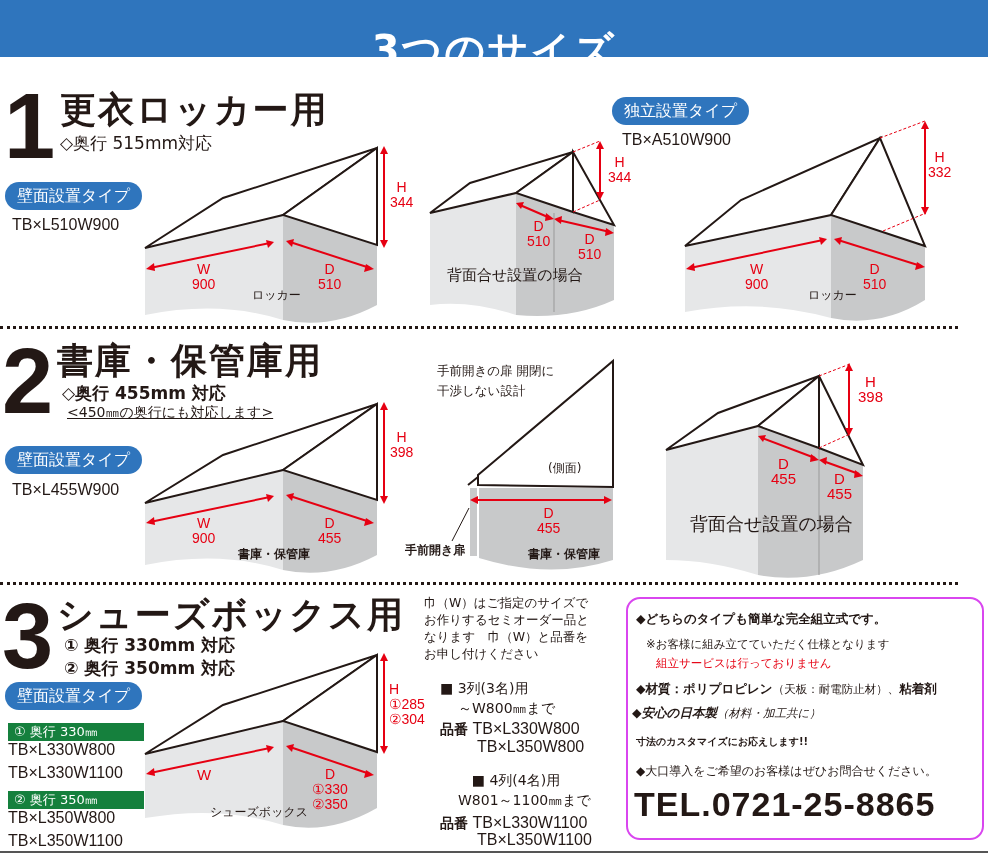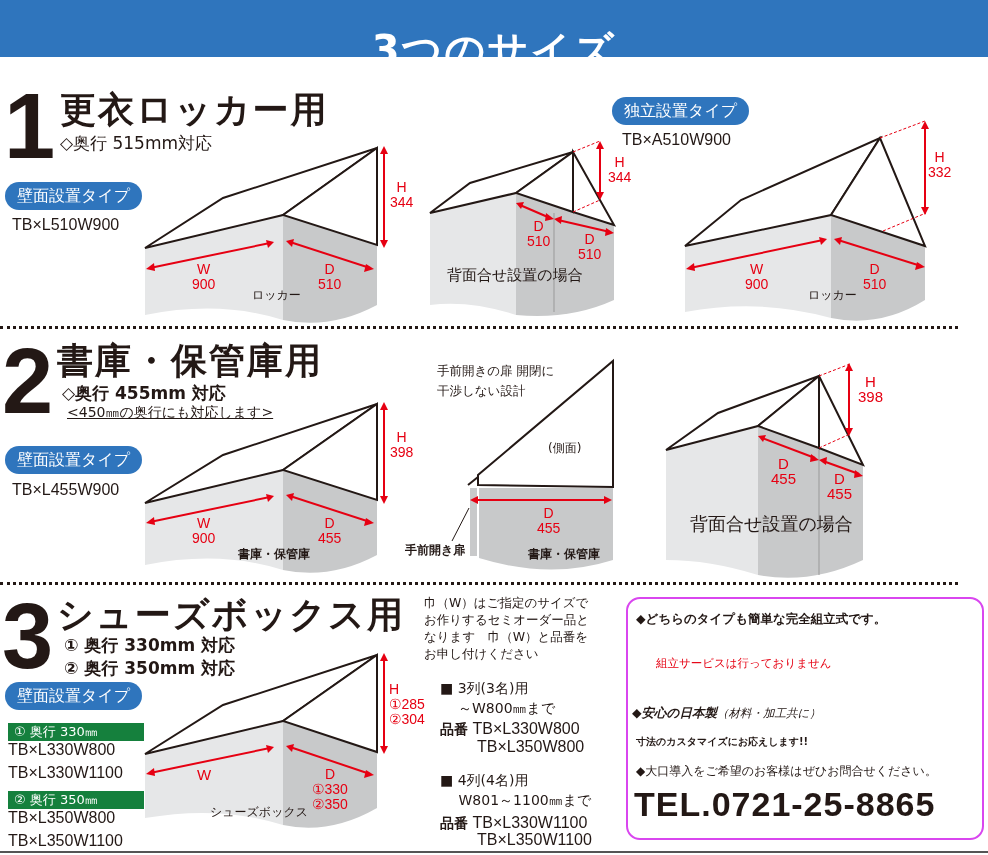--- a/index.html
+++ b/index.html
@@ -177,21 +177,21 @@
 <svg style="left:0;top:0;" width="988" height="855">
   <path d="M470,488 L477,488 L477,556 L470,556 Z" fill="#c8c9ca"></path>
   <path d="M479,488 L613,488 L613,560 Q550,580 479,558 Z" fill="#c8c9ca"></path>
   <path d="M478,485 L478,475 L613,361 L613,487 Z" fill="#fff" stroke="#231815" stroke-width="2"></path>
   <line x1="468" y1="485" x2="478" y2="477" stroke="#231815" stroke-width="2"></line>
   <line x1="474" y1="500" x2="608" y2="500" stroke="#e60012" stroke-width="2"></line>
   <polygon points="470,500 478,496 478,504" fill="#e60012"></polygon>
     <polygon points="612,500 604,496 604,504" fill="#e60012"></polygon>
   <line x1="469" y1="508" x2="452" y2="541" stroke="#231815" stroke-width="1"></line>
 </svg>
-<div class="abs small" style="left:548px;top:440px;">(側面)</div>
+<div class="abs small" style="left:548px;top:460px;">(側面)</div>
 <div class="abs dim" style="left:537px;top:506px;">
     <div>D</div>
     <div>455</div>
   </div>
 <div class="abs small" style="left:405px;top:542px;font-weight:bold;">手前開き扉</div>
 <div class="abs small" style="left:528px;top:546px;font-weight:bold;">書庫・保管庫</div>
 
 <svg style="left:0;top:0;" width="988" height="855">
   <path d="M666,450 L758,426 L758,575 Q710,560 666,560 Z" fill="#e6e7e8"></path>
   <path d="M758,426 L863,465 L863,560 Q810,585 758,575 Z" fill="#c8c9ca"></path>
@@ -277,26 +277,28 @@
 </div>
 
 <div class="abs" style="left:440px;top:680px;font-size:14px;white-space:nowrap;">
   <div style="height:20px;">■ 3列(3名)用</div>
   <div style="padding-left:18px;height:20px;">～W800㎜まで</div>
   <div style="height:18px;"><span style="font-weight:bold;">品番</span> <span class="model">TB×L330W800</span></div>
   <div class="model" style="padding-left:37px;">TB×L350W800</div>
 </div>
 
 <div class="abs" style="left:440px;top:772px;font-size:14px;white-space:nowrap;">
-  <div style="height:20px;">■ 4列(4名)用</div>
-  <div style="padding-left:18px;height:22px;text-align:center;">W801～1100㎜まで</div>
+  <div style="height:20px;text-align:center;">■ 4列(4名)用</div>
+  <div style="padding-left:18px;height:22px;">W801～1100㎜まで</div>
   <div style="height:17px;"><span style="font-weight:bold;">品番</span> <span class="model">TB×L330W1100</span></div>
   <div class="model" style="padding-left:37px;">TB×L350W1100</div>
 </div>
 
 <div class="abs info-box">
   <div class="abs info-line" style="left:8px;top:12px;font-weight:bold;">◆どちらのタイプも簡単な完全組立式です。</div>
+  <div class="abs info-line" style="left:18px;top:38px;font-size:11.5px;">※お客様に組み立てていただく仕様となります</div>
   <div class="abs info-line red" style="left:28px;top:57px;font-size:11.5px;">組立サービスは行っておりません</div>
+  <div class="abs info-line" style="left:8px;top:82px;"><b>◆材質：ポリプロピレン</b><span style="font-size:11.5px;">（天板：耐電防止材）、</span><b>粘着剤</b></div>
   <div class="abs info-line" style="left:4px;top:106px;font-style:italic;"><b>◆安心の日本製</b><span style="font-size:11.5px;">（材料・加工共に）</span></div>
   <div class="abs info-line" style="left:8px;top:136px;font-weight:bold;font-size:10px;">寸法のカスタマイズにお応えします!!</div>
   <div class="abs info-line" style="left:8px;top:164px;font-size:12px;">◆大口導入をご希望のお客様はぜひお問合せください。</div>
   <div class="abs tel" style="left:6px;top:186px;">TEL.0721-25-8865</div>
 </div>
 
 </body></html>

